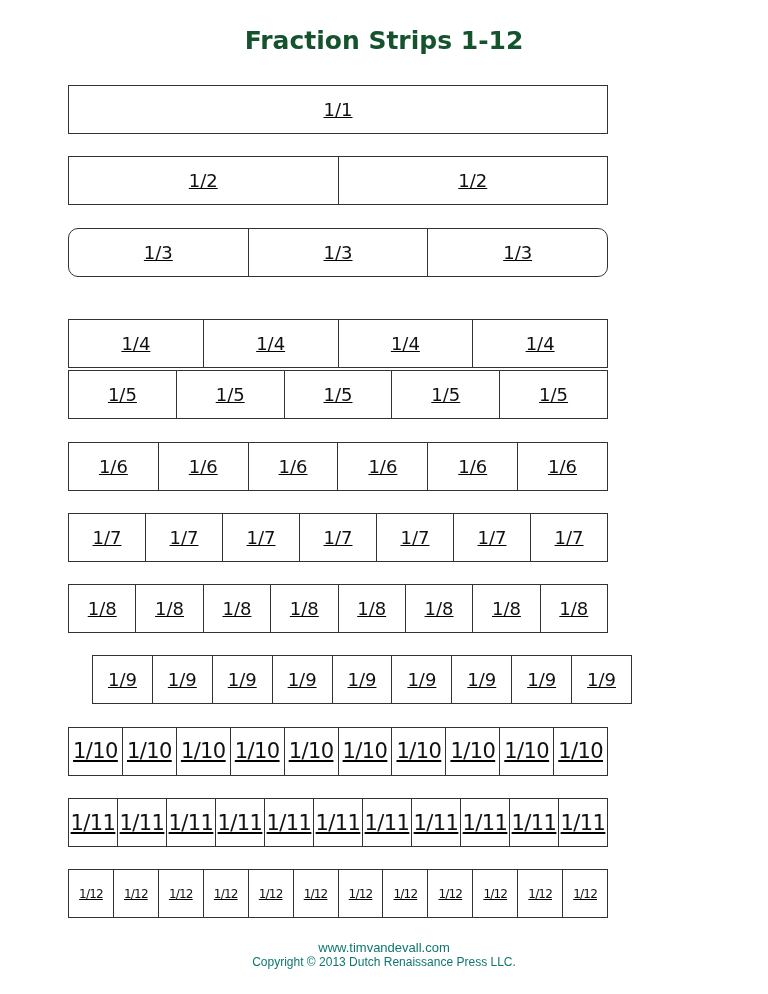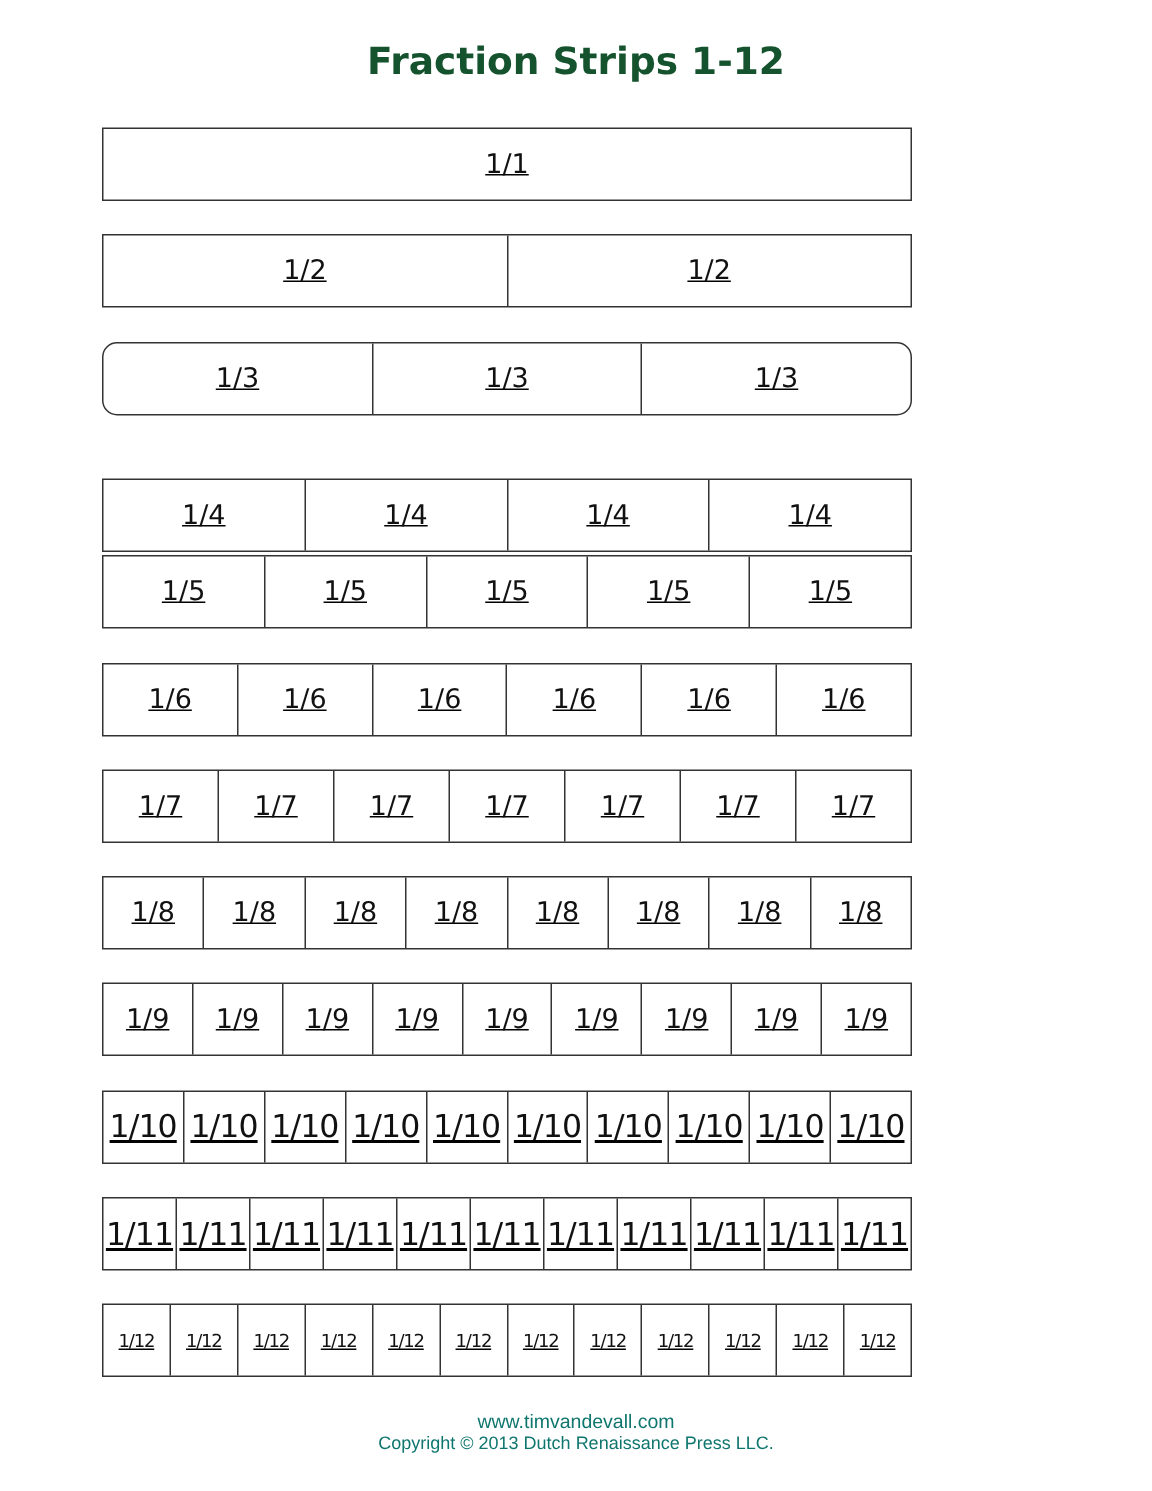--- a/index.html
+++ b/index.html
@@ -83,21 +83,21 @@
     <div class="strip" style="top: 584.1px;">
       <div class="cell">1/8</div>
       <div class="cell">1/8</div>
       <div class="cell">1/8</div>
       <div class="cell">1/8</div>
       <div class="cell">1/8</div>
       <div class="cell">1/8</div>
       <div class="cell">1/8</div>
       <div class="cell">1/8</div>
     </div>
-    <div class="strip" style="top: 655.4px;">
+    <div class="strip" style="top: 655.4px; margin-left: 24px;">
       <div class="cell">1/9</div>
       <div class="cell">1/9</div>
       <div class="cell">1/9</div>
       <div class="cell">1/9</div>
       <div class="cell">1/9</div>
       <div class="cell">1/9</div>
       <div class="cell">1/9</div>
       <div class="cell">1/9</div>
       <div class="cell">1/9</div>
     </div>

